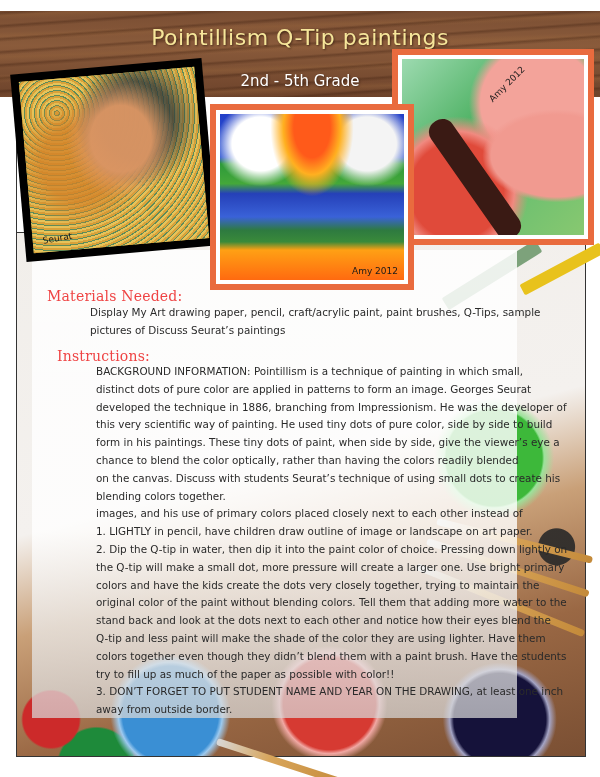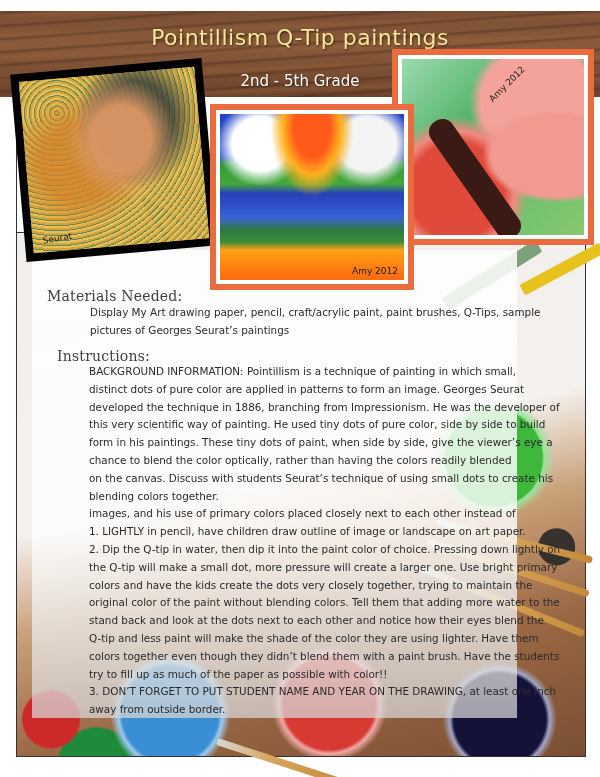--- a/index.html
+++ b/index.html
@@ -113,31 +113,31 @@
     }
     .cap-seurat { left: 10px; bottom: 8px; transform: rotate(-5deg); }
     .cap-landscape { right: 6px; bottom: 4px; }
     .cap-butterfly { left: 82px; top: 20px; transform: rotate(-45deg); font-size: 9px; }
 
     
     .left-rule { position: absolute; left: 16px; top: 97px; width: 1px; height: 658px; background: #333; }
 
     
     .heading {
-      position: absolute; font-family: "DejaVu Serif", serif; font-size: 14px; color: #404040;
+      position: absolute; font-family: "DejaVu Serif", serif; font-size: 14px; color: #ef4444;
       letter-spacing: 0.2px;
     }
     .h-materials { left: 47px; top: 288px; }
     .h-instructions { left: 57px; top: 348px; }
     .body-text {
       position: absolute; font-size: 10.4px; line-height: 17.8px; color: #2a2a2a;
       font-family: "DejaVu Sans", sans-serif; white-space: nowrap;
     }
     .materials-text { left: 58px; top: 304px; }
-    .instructions-text { left: 57px; top: 363px; }
+    .instructions-text { left: 64px; top: 363px; }
     .line { display: block; margin-left: 32px; }
   </style>
 </head>
 <body>
 
 <div class="page">
 
   <div class="supplies">
     <div class="pencil-green"></div>
     <div class="pencil-yellow"></div>
@@ -175,21 +175,21 @@
     <div class="inner">
       <div class="art">
         <span class="caption cap-landscape">Amy 2012</span>
       </div>
     </div>
   </div>
 
   <div class="heading h-materials">Materials Needed:</div>
   <div class="body-text materials-text">
     <span class="line">Display My Art drawing paper, pencil, craft/acrylic paint, paint brushes, Q-Tips, sample</span>
-    <span class="line">pictures of Georges Seurat’s paintings</span>
+    <span class="line">pictures of Discuss Seurat’s paintings</span>
   </div>
 
   <div class="heading h-instructions">Instructions:</div>
   <div class="body-text instructions-text">
     <span class="line">BACKGROUND INFORMATION:  Pointillism is a technique of painting in which small,</span>
     <span class="line">distinct dots of pure color are applied in patterns to form an image. Georges Seurat</span>
     <span class="line">developed the technique in 1886, branching from Impressionism.  He was the developer of</span>
     <span class="line">this very scientific way of painting. He used tiny dots of pure color, side by side to build</span>
     <span class="line">form in his paintings. These tiny dots of paint, when side by side, give the viewer’s eye a</span>
     <span class="line">chance to blend the color optically, rather than having the colors readily blended</span>

